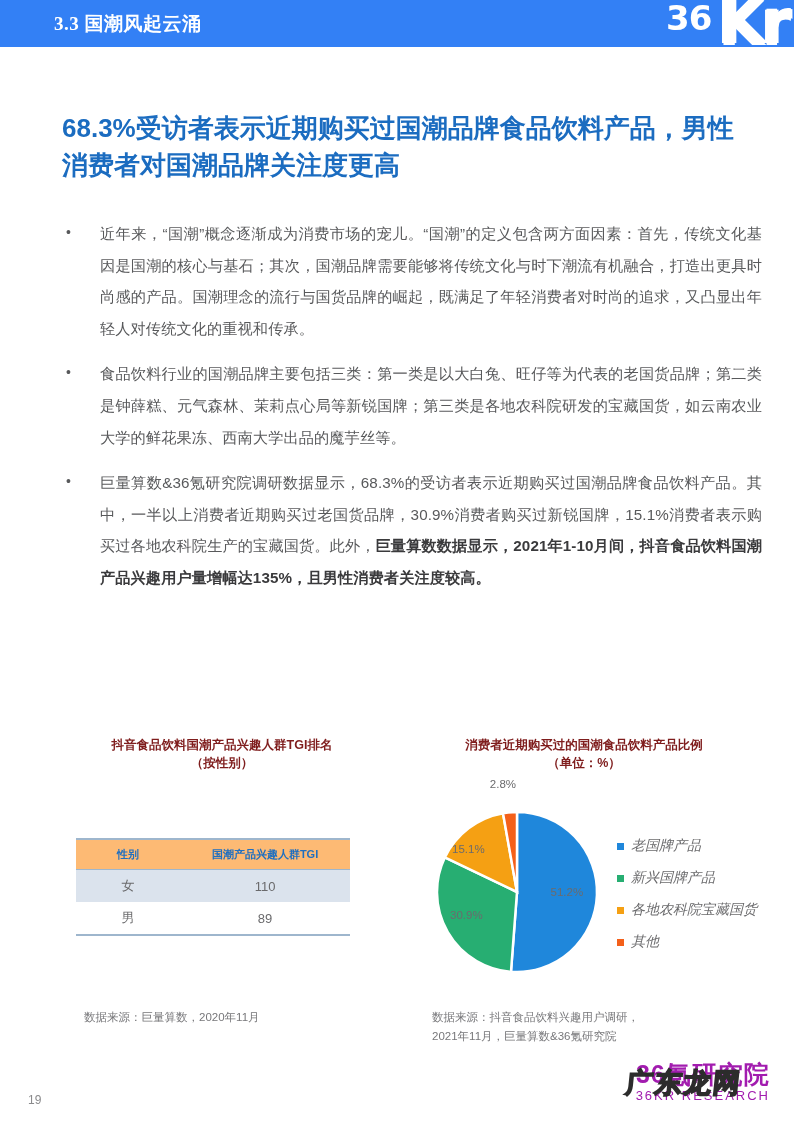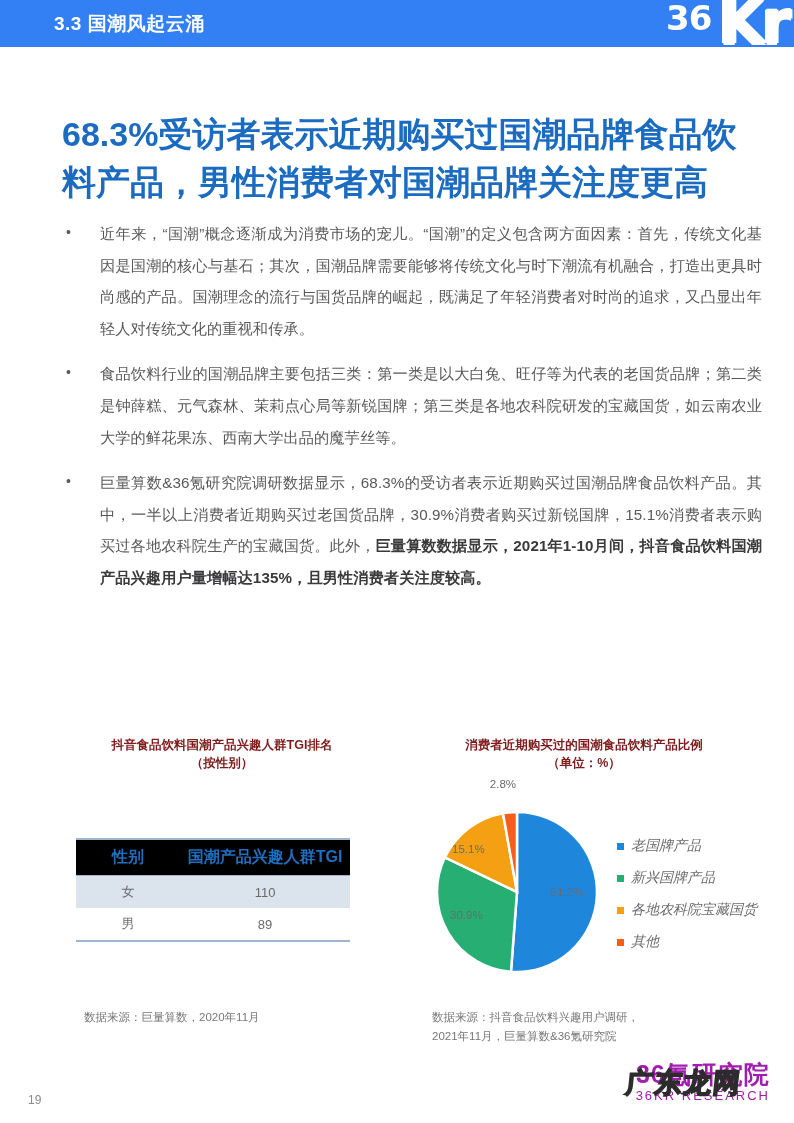--- a/index.html
+++ b/index.html
@@ -25,20 +25,21 @@
   }
   .header-title {
     position: absolute;
     left: 54px;
     top: 11px;
     font-size: 19px;
     font-weight: bold;
     color: #ffffff;
     letter-spacing: 0.5px;
     white-space: nowrap;
+    font-family: Liberation Serif, serif;
   }
   .logo-wrap {
     position: absolute;
     right: 18px;
     top: -4px;
     width: 110px;
     height: 66px;
     pointer-events: none;
   }
   .logo-36 {
@@ -80,21 +81,21 @@
     width: 110px;
     height: 66px;
   }
 
   
   .page-title {
     position: absolute;
     left: 62px;
     top: 110px;
     width: 690px;
-    font-size: 34px;
+    font-size: 26px;
     font-weight: bold;
     line-height: 1.42;
     color: #1b6cc0;
     letter-spacing: 0px;
   }
 
   
   .bullets {
     position: absolute;
     left: 62px;
@@ -141,26 +142,26 @@
     position: absolute;
     left: 76px;
     top: 838px;
     width: 274px;
     border-collapse: collapse;
     font-size: 13px;
   }
   .tgi-table th {
     color: #1f6fc0;
     font-weight: bold;
-    font-size: 16px;
+    font-size: 11px;
     padding: 7px 4px 7px 4px;
     text-align: center;
     border-top: 2px solid #9eb6cd;
     border-bottom: 1.5px solid #9eb6cd;
-    background: #000000;
+    background: #fdba74;
   }
   .tgi-table td {
     color: #6a6a6c;
     font-size: 13px;
     padding: 7px 4px;
     text-align: center;
     background: #ffffff;
   }
   .tgi-table tr.shaded td {
     background: #dbe3ed;

